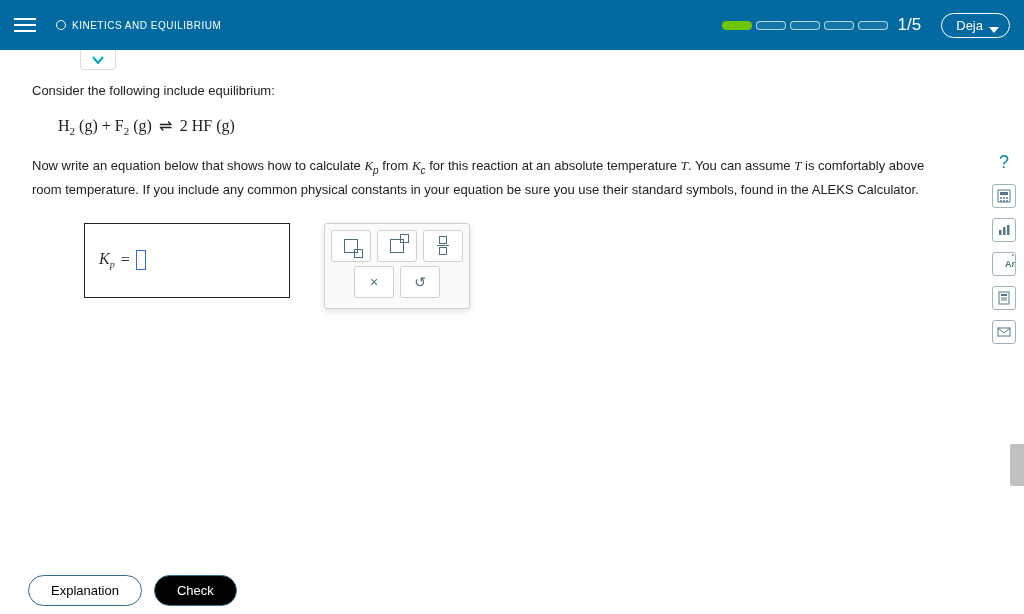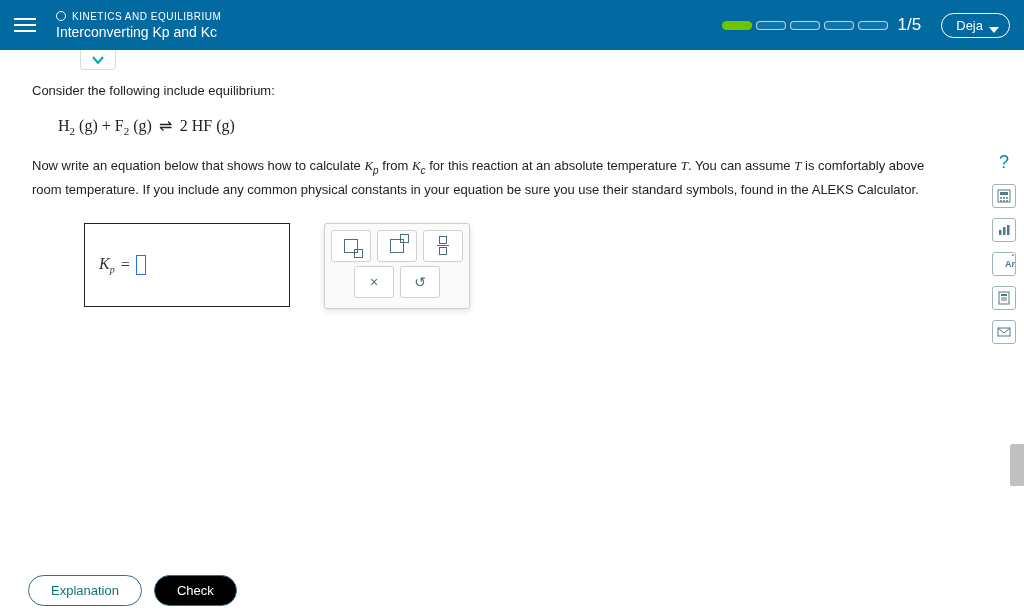--- a/index.html
+++ b/index.html
@@ -138,21 +138,21 @@
     display: flex;
     align-items: flex-start;
     gap: 34px;
     margin-top: 22px;
     margin-left: 52px;
   }
 
   .answer-box {
     border: 1px solid #222;
     width: 206px;
-    height: 84px;
+    height: 75px;
     padding: 12px 14px;
     display: flex;
   }
   .answer-box .eq {
     font-family: 'Times New Roman', serif;
     font-size: 16px;
     display: flex;
     align-items: center;
     gap: 6px;
   }
@@ -259,21 +259,21 @@
   }
   .btn {
     border-radius: 18px;
     padding: 7px 22px;
     font-size: 13px;
     cursor: pointer;
   }
   .btn-outline {
     background: #fff;
     border: 1px solid #336e87;
-    color: #0f766e;
+    color: #000000;
   }
   .btn-solid {
     background: #000000;
     border: 1px solid #336e87;
     color: #fff;
   }
 
   .kvar { font-style: italic; font-family:'Times New Roman',serif; }
   sub.kv { font-style: italic; font-size: 10px; }
 </style>
@@ -284,21 +284,20 @@
   <div class="hamburger">
     <span></span>
       <span></span>
       <span></span>
   </div>
   <div class="title-block">
     <div class="topic-line">
       <span class="circ"></span>
       <span>KINETICS AND EQUILIBRIUM</span>
     </div>
-    <div class="subtopic">Interconverting Kp and Kc</div>
   </div>
 
   <div class="progress">
     <div class="seg filled"></div>
     <div class="seg"></div>
     <div class="seg"></div>
     <div class="seg"></div>
     <div class="seg"></div>
     <span class="progress-label">1/5</span>
   </div>

